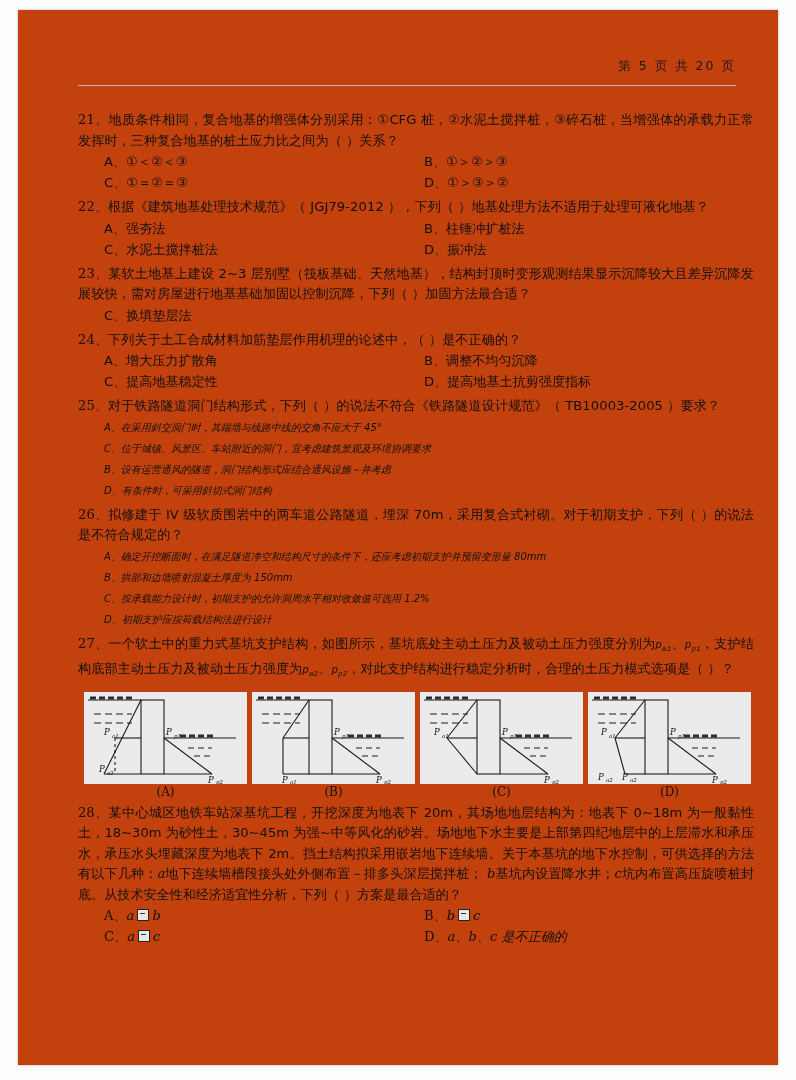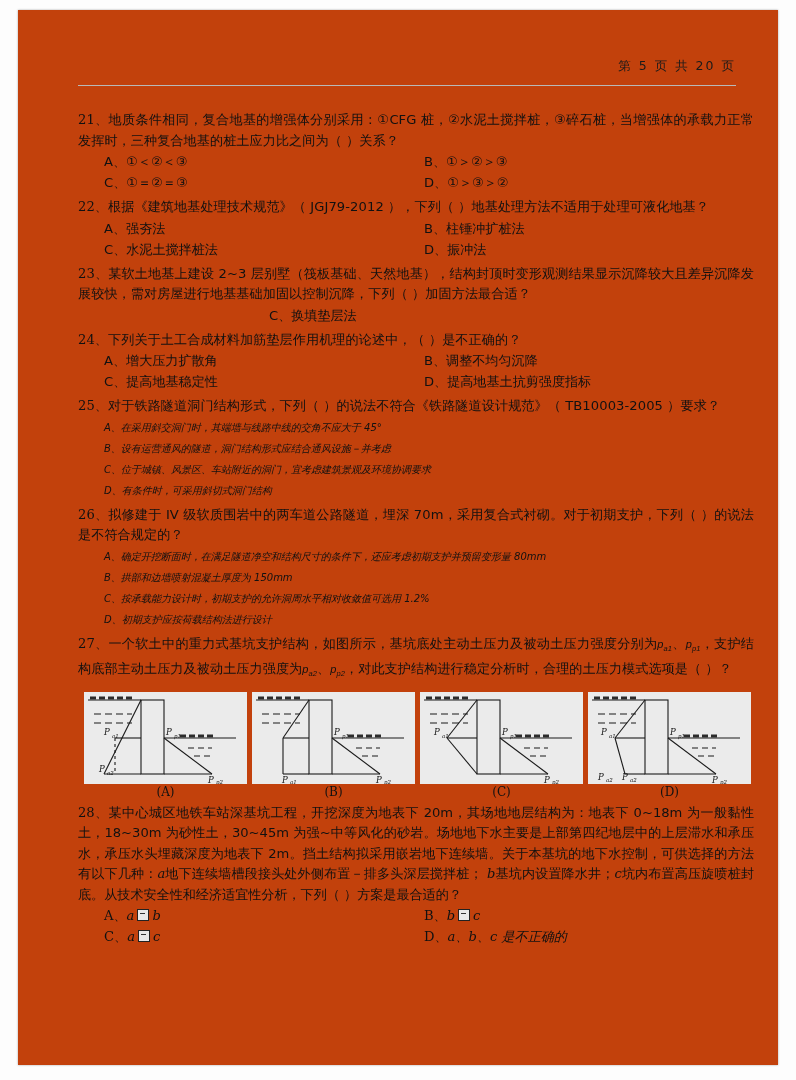--- a/index.html
+++ b/index.html
@@ -61,35 +61,34 @@
     letter-spacing: 0.1px;
   }
   .opts {
     display: block;
     padding-left: 26px;
   }
   .opt-row {
     display: flex;
     font-size: 13.1px;
     line-height: 21px;
-    justify-content: center;
   }
   .opt {
     flex: 0 0 auto;
   }
   .opt.left { width: 320px; }
   .opt.right { width: 330px; }
   .opt-block {
     font-size: 10px;
     line-height: 21px;
     padding-left: 26px;
     font-style: italic;
   }
   .sym {
-    font-family: Liberation Sans, sans-serif;
+    font-family: Liberation Mono, monospace;
     font-style: italic;
     font-size: 11px;
   }
   .sym sub {
     font-size: 7.5px;
     font-style: italic;
   }
   .ital {
     font-family: "DejaVu Serif", "Liberation Serif", serif;
     font-style: italic;
@@ -201,22 +200,22 @@
           <div class="opt-row">
             <span class="opt left">C、提高地基稳定性</span>
             <span class="opt right">D、提高地基土抗剪强度指标</span>
           </div>
         </div>
       </div>
 
       <div class="q">
         <div class="q-stem"><span class="latin">25、</span><span>对于铁路隧道洞门结构形式，下列（      ）的说法不符合《铁路隧道设计规范》（ TB10003-2005 ）要求？</span></div>
         <div class="opt-block">A、在采用斜交洞门时，其端墙与线路中线的交角不应大于  45°</div>
+        <div class="opt-block">C、位于城镇、风景区、车站附近的洞门，宜考虑建筑景观及环境协调要求</div>
         <div class="opt-block">B、设有运营通风的隧道，洞门结构形式应结合通风设施－并考虑</div>
-        <div class="opt-block">C、位于城镇、风景区、车站附近的洞门，宜考虑建筑景观及环境协调要求</div>
         <div class="opt-block">D、有条件时，可采用斜切式洞门结构</div>
       </div>
 
       <div class="q">
         <div class="q-stem"><span class="latin">26、</span><span>拟修建于 IV 级软质围岩中的两车道公路隧道，埋深  70m，采用复合式衬砌。对于初期支护，下列（      ）的说法是不符合规定的？</span></div>
         <div class="opt-block">A、确定开挖断面时，在满足隧道净空和结构尺寸的条件下，还应考虑初期支护并预留变形量  80mm</div>
         <div class="opt-block">B、拱部和边墙喷射混凝土厚度为  150mm</div>
         <div class="opt-block">C、按承载能力设计时，初期支护的允许洞周水平相对收敛值可选用  1.2%</div>
         <div class="opt-block">D、初期支护应按荷载结构法进行设计</div>
       </div>

